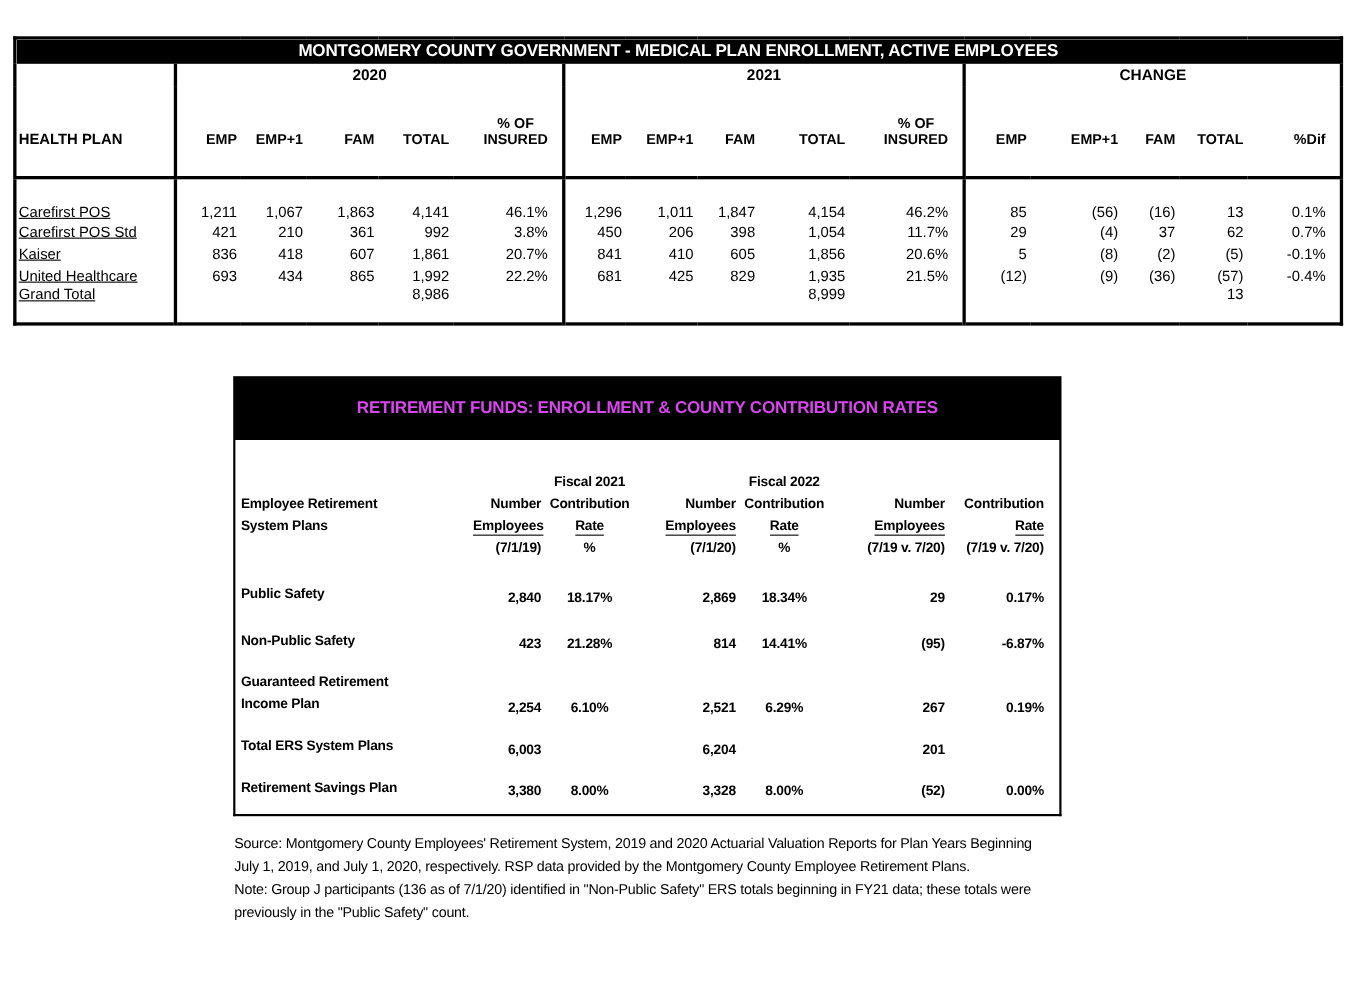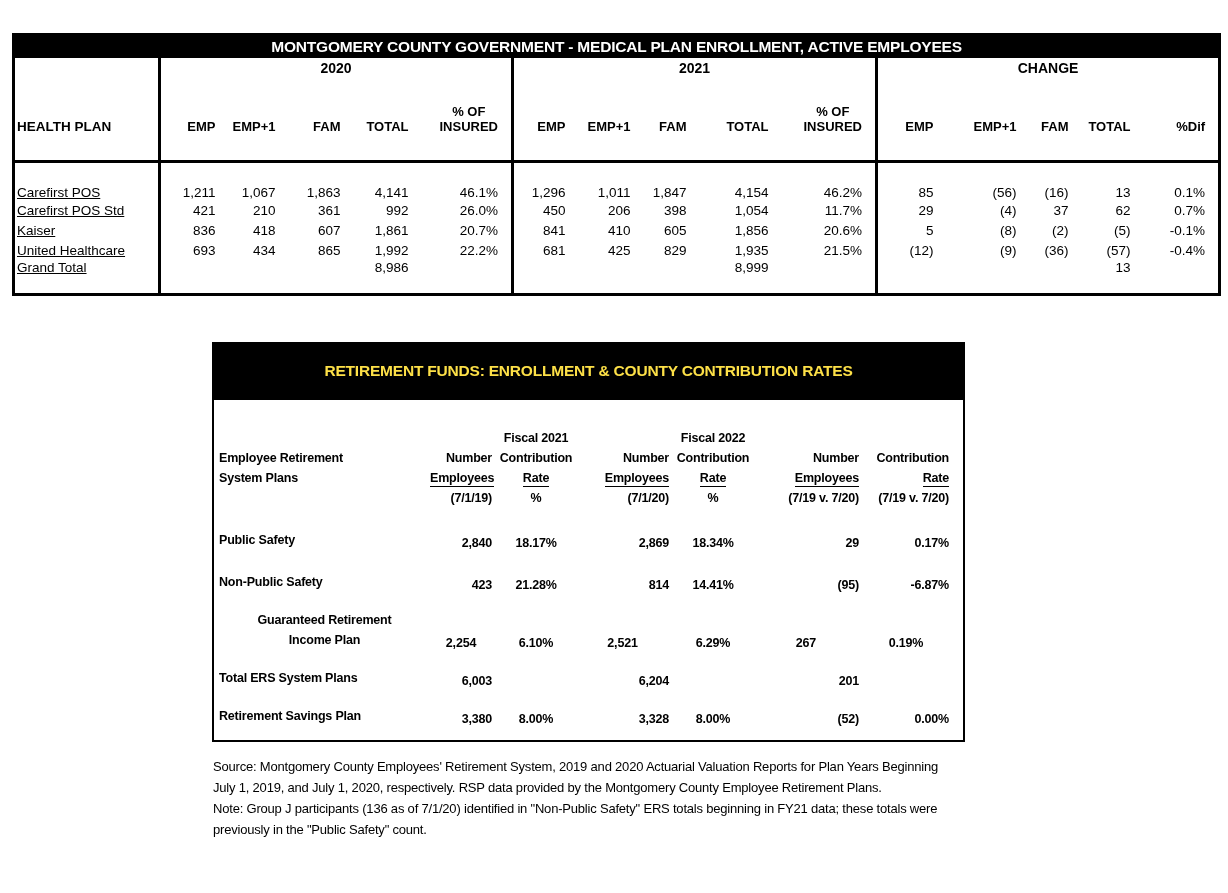--- a/index.html
+++ b/index.html
@@ -45,21 +45,21 @@
   }
   .med tbody td.lbl { text-align:left; padding-left:2px;text-decoration:underline; }
   .med tbody td.n { padding-right:3px; }
   .med tbody td.p { padding-right:13px; }
   .med tbody tr.first td { padding-top:22px; }
   .med tbody tr.last td { padding-bottom:18px; }
 
   
   .ret { position:absolute; left:212px; top:342px; width:753px; }
   .ret-titlebar {
-    background:#000; color:#fde047; height:58px;
+    background:#000; color:#d946ef; height:58px;
     display:flex; align-items:center; justify-content:center;
     font-size:15.5px; font-weight:bold; letter-spacing:-0.2px;
   }
   .ret-box { border:2px solid #000; border-top:none; background:#fff; padding:28px 0 14px 0; }
   table.rtab {
     width:749px; border-collapse:collapse; table-layout:fixed;
     font-weight:bold; letter-spacing:-0.2px;
   }
   .rtab th, .rtab td { overflow:hidden; white-space:nowrap; font-size:12.5px; }
   .rtab th { font-weight:bold; vertical-align:bottom; }
@@ -68,21 +68,21 @@
   .rtab th.r, .rtab td.r { text-align:right; }
   .rtab th.c, .rtab td.c { text-align:center; }
   .rtab td.pr4, .rtab th.pr4 { padding-right:4px; }
   .rtab td.pr14, .rtab th.pr14 { padding-right:14px; }
   .rtab .u { border-bottom:1.5px solid #000; display:inline-block; line-height:16px; }
   .rtab tbody td { vertical-align:bottom; }
   .rtab tbody td.lbl { text-align:left; padding-left:5px; }
   .rtab tbody td.lbl div:empty { display:none; }
   .rtab tbody td.lbl div { line-height:20px; }
   .rtab tbody tr.h42 td { height:42px; }
-  .rtab tbody tr.h58 td { height:58px;text-align:center; }
+  .rtab tbody tr.h58 td { height:58px; }
   .rtab tbody tr.h38 td { height:38px; }
 
   
   .notes {
     position:absolute; left:213px; top:756px; width:760px;
     font-size:13px; letter-spacing:-0.2px; line-height:21px;
   }
 </style>
 </head>
 <body>
@@ -154,21 +154,21 @@
         <td class="n">(16)</td>
         <td class="n">13</td>
         <td class="p">0.1%</td>
       </tr>
       <tr>
         <td class="lbl">Carefirst POS Std</td>
         <td class="n gstart">421</td>
         <td class="n">210</td>
         <td class="n">361</td>
         <td class="n">992</td>
-        <td class="p">26.0%</td>
+        <td class="p">3.8%</td>
         <td class="n gstart">450</td>
         <td class="n">206</td>
         <td class="n">398</td>
         <td class="n">1,054</td>
         <td class="p">11.7%</td>
         <td class="n gstart">29</td>
         <td class="n">(4)</td>
         <td class="n">37</td>
         <td class="n">62</td>
         <td class="p">0.7%</td>

